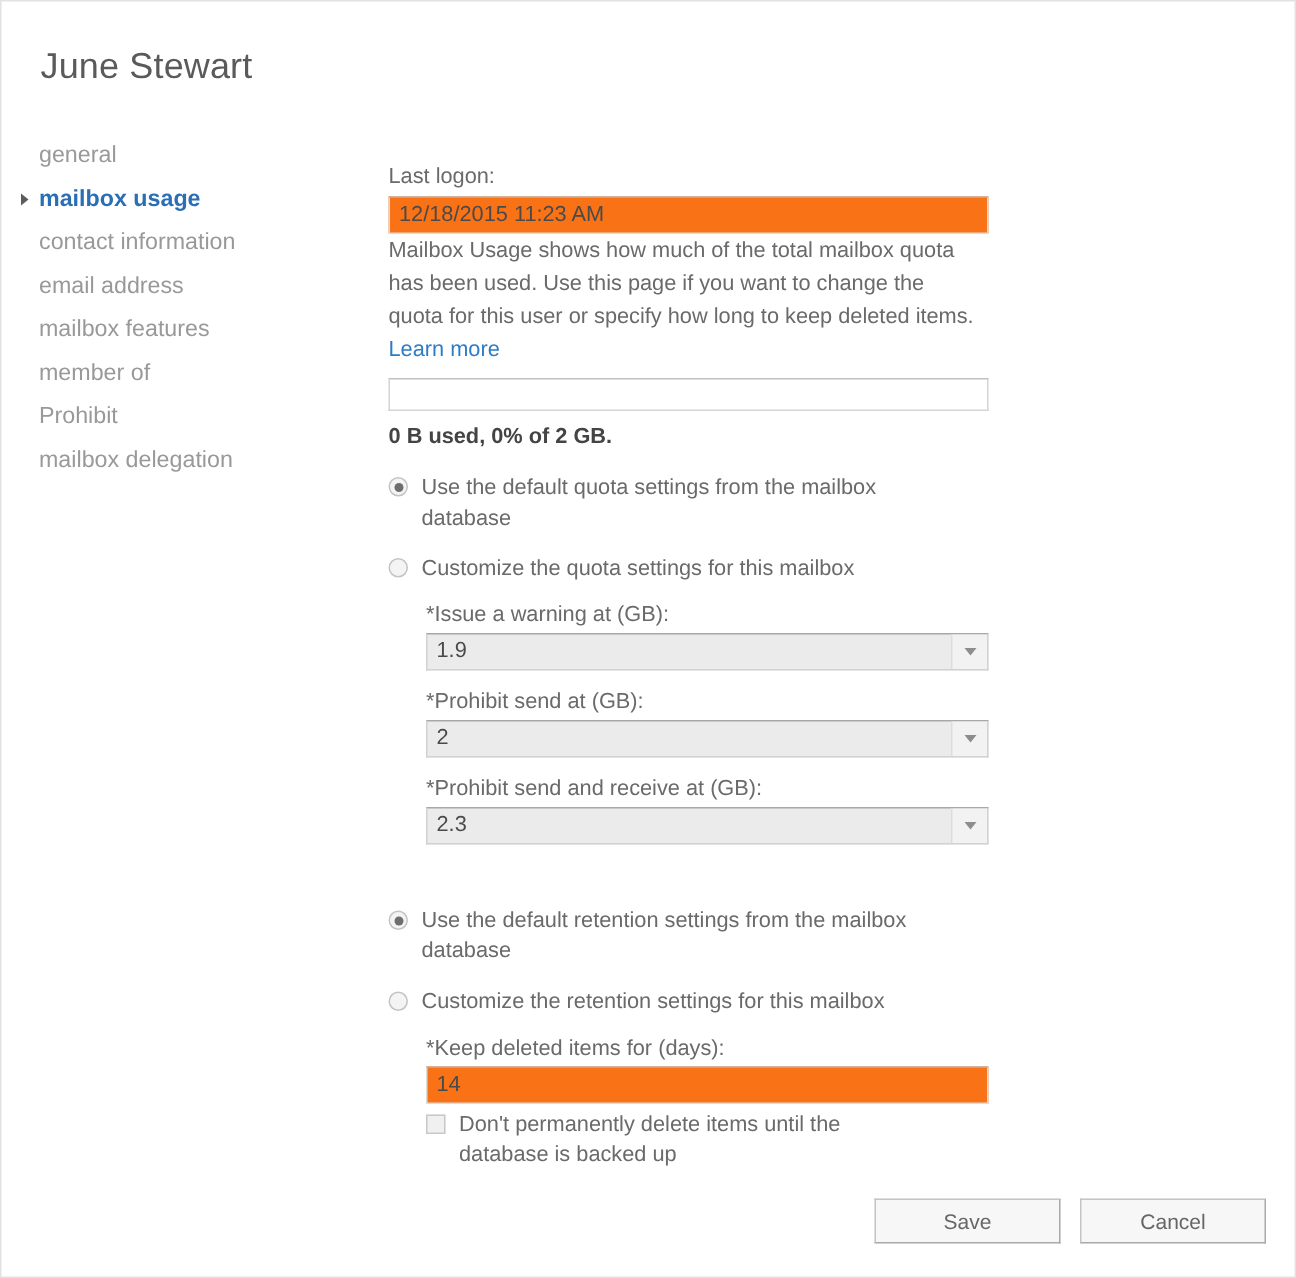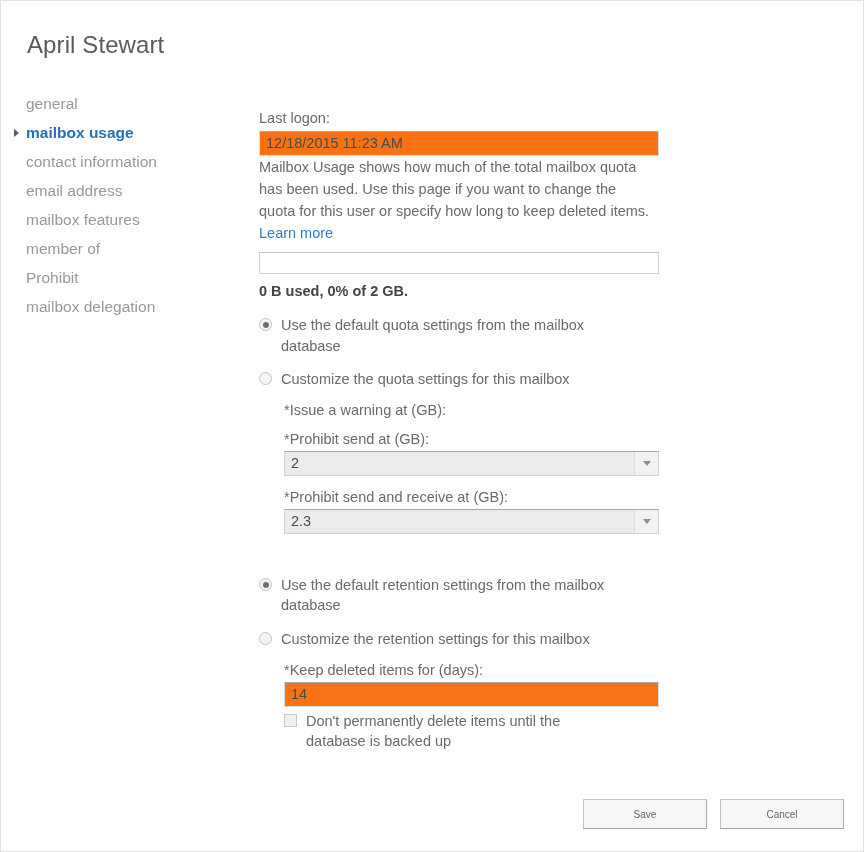--- a/index.html
+++ b/index.html
@@ -241,31 +241,31 @@
     gap: 13px;
   }
   .btn {
     width: 124px;
     height: 30px;
     background: #f7f7f7;
     border: 1px solid #c4c4c4;
     border-bottom-color: #a9a9a9;
     border-right-color: #a9a9a9;
     font-family: "Liberation Sans", sans-serif;
-    font-size: 10px;
+    font-size: 14px;
     color: #666666;
     cursor: pointer;
   }
 </style>
 </head>
 <body>
 
 <div id="page">
 
-  <div class="page-title">April Stewart</div>
+  <div class="page-title">June Stewart</div>
 
   <div class="nav">
 
     <div class="nav-item">
       <span>general</span>
     </div>
 
     <div class="nav-item active">
       <span class="nav-marker"></span>
       <span>mailbox usage</span>
@@ -318,20 +318,24 @@
       </div>
 
       <div class="radio-row">
         <span class="radio"></span>
         <span class="radio-label">Customize the quota settings for this mailbox</span>
       </div>
     </div>
 
     <div class="sub">
       <div class="sub-label">*Issue a warning at (GB):</div>
+      <div class="select-box">
+        <div class="select-value">1.9</div>
+        <div class="select-arrow"></div>
+      </div>
     </div>
 
     <div class="sub">
       <div class="sub-label">*Prohibit send at (GB):</div>
       <div class="select-box">
         <div class="select-value">2</div>
         <div class="select-arrow"></div>
       </div>
     </div>
 

